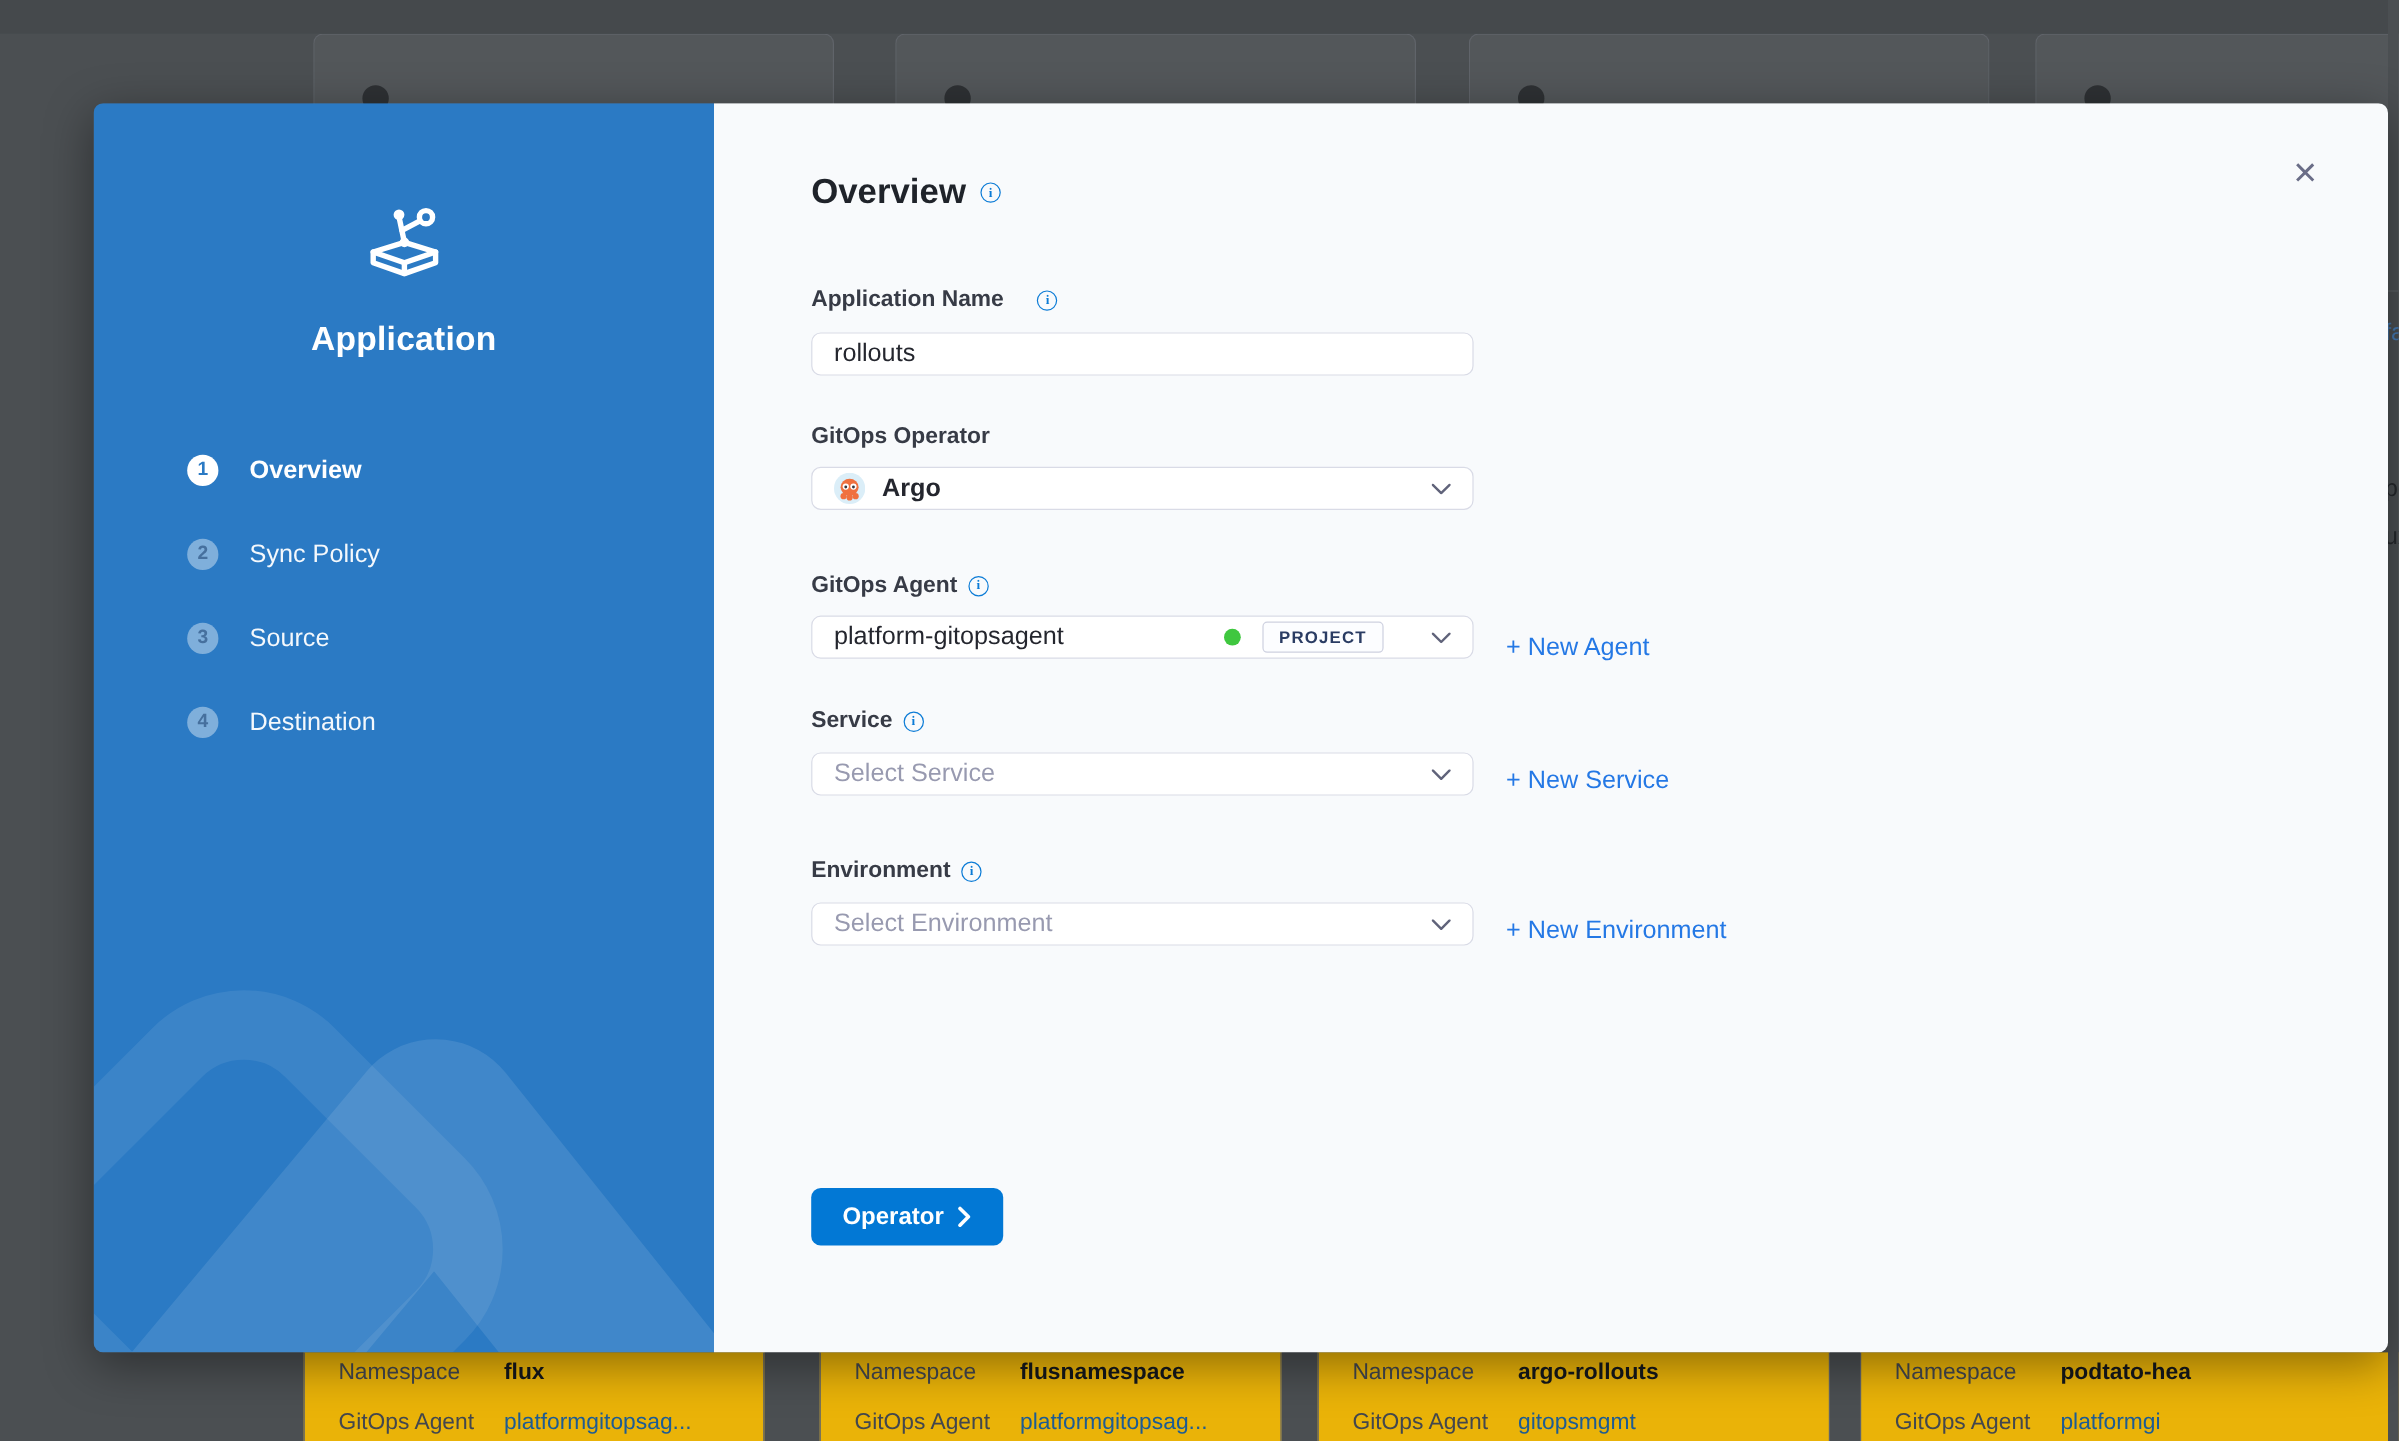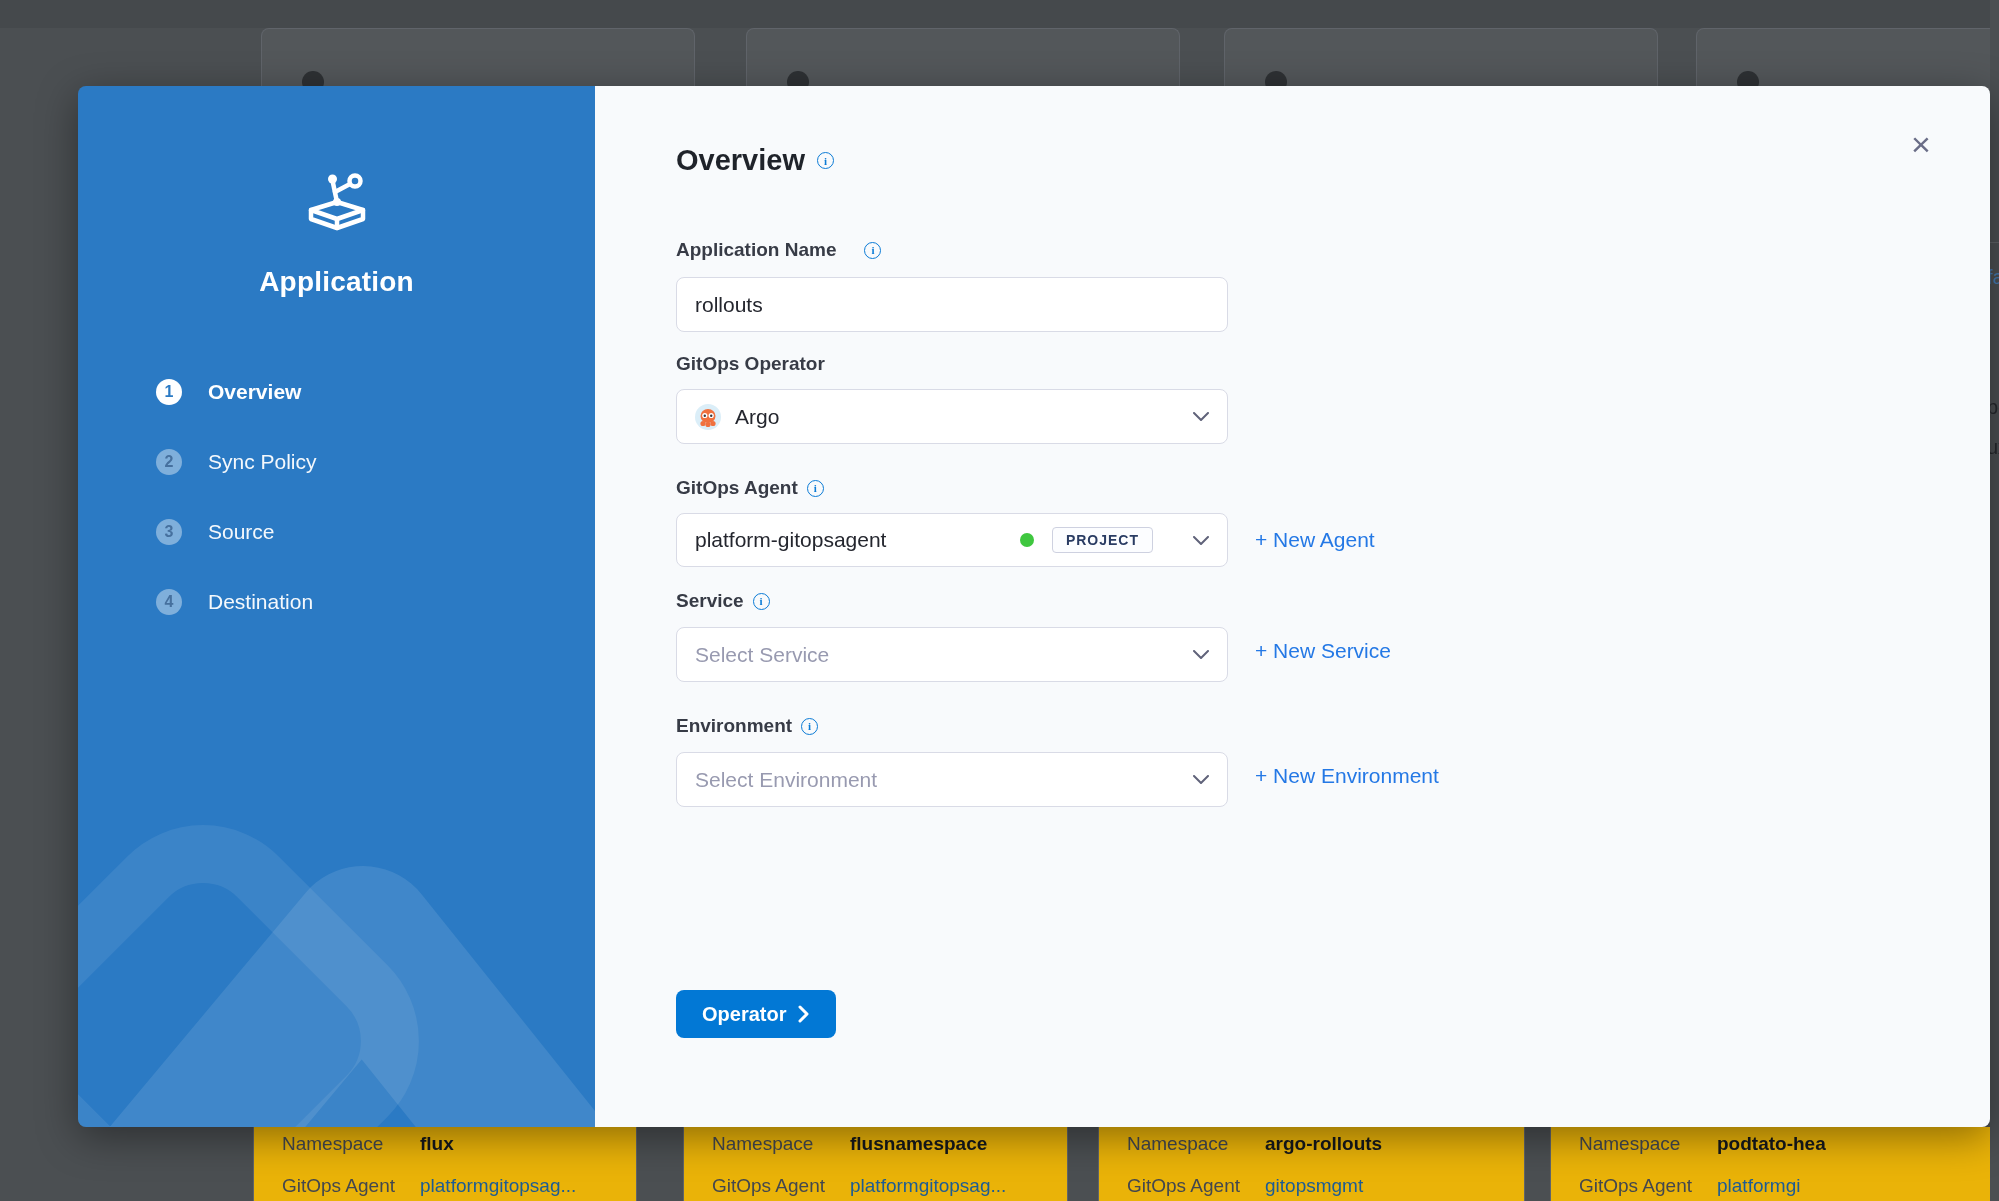--- a/index.html
+++ b/index.html
@@ -55,30 +55,30 @@
   .close-btn { position:absolute; left:1308px; top:40px; width:36px; height:36px;
                display:flex; align-items:center; justify-content:center;
                font-size:34px; color:#6a6d87; cursor:pointer; }
 
   .fld-label { position:absolute; left:81px; display:flex; align-items:center; gap:9px;
                font-size:19px; font-weight:600; color:#373b46; }
   .info-icon { width:17px; height:17px; border:1.5px solid #0b7bd6; border-radius:50%;
                color:#0b7bd6; font-size:11px; font-weight:700; font-family:"Liberation Serif", serif;
                display:flex; align-items:center; justify-content:center; cursor:pointer; flex:none; }
 
-  .box { position:absolute; left:81px; width:552px; height:55px; background:#ffffff;
+  .box { position:absolute; left:81px; width:552px; height:36px; background:#ffffff;
          border:1px solid #d9dbe6; border-radius:8px; display:flex; align-items:center;
          padding:0 18px; font-size:21px; color:#24262e; cursor:pointer; }
   input.box { cursor:text; }
   .placeholder { color:#989ab0; }
   .chev { margin-left:auto; flex:none; display:flex; }
 
   .argo-ic { flex:none; margin-right:14px; display:flex; }
 
-  .agent-box { height:54px; }
+  .agent-box { height:36px; }
   .health-dot { width:14px; height:14px; border-radius:50%; background:#3fc73f; flex:none; margin-left:auto; }
   .scope-badge { margin-left:18px; padding:4px 13px; border:1px solid #ced1e0; border-radius:4px;
                  background:#fcfdff; color:#2a3c63; font-size:14px; font-weight:600; letter-spacing:1px; flex:none; }
   .agent-box .chev { margin-left:40px; }
 
   .new-link { position:absolute; left:660px; height:30px; display:flex; align-items:center;
               font-size:21px; font-weight:500; color:#2478e5; cursor:pointer; white-space:nowrap; }
 
   .continue-btn { position:absolute; left:81px; top:904px; height:48px; padding:0 26px;
                   background:#0278d5; border:none; border-radius:8px; display:flex;
@@ -202,21 +202,21 @@
 
       <div class="fld-label" style="top:153px;gap:28px;">
         <span>Application Name</span>
         <span class="info-icon">i</span>
       </div>
       <input class="box" style="top: 191px;" type="text" value="rollouts">
 
       <div class="fld-label" style="top:267px;">
         <span>GitOps Operator</span>
       </div>
-      <div class="box" style="top:303px;">
+      <div class="box" style="top:303px;font-weight:bold;">
         <span class="argo-ic">
           <svg width="26" height="26" viewBox="0 0 26 26">
             <circle cx="13" cy="13" r="13" fill="#dbeef8"></circle>
             <circle cx="8" cy="19.5" r="2.6" fill="#f0713f"></circle>
             <circle cx="13" cy="20.5" r="2.6" fill="#f0713f"></circle>
             <circle cx="18" cy="19.5" r="2.6" fill="#f0713f"></circle>
             <rect x="5.5" y="5" width="15" height="14" rx="7.5" fill="#f0713f"></rect>
             <circle cx="9.8" cy="11.5" r="2.6" fill="#ffffff"></circle>
             <circle cx="16.2" cy="11.5" r="2.6" fill="#ffffff"></circle>
             <circle cx="9.8" cy="11.8" r="1.2" fill="#35363d"></circle>

